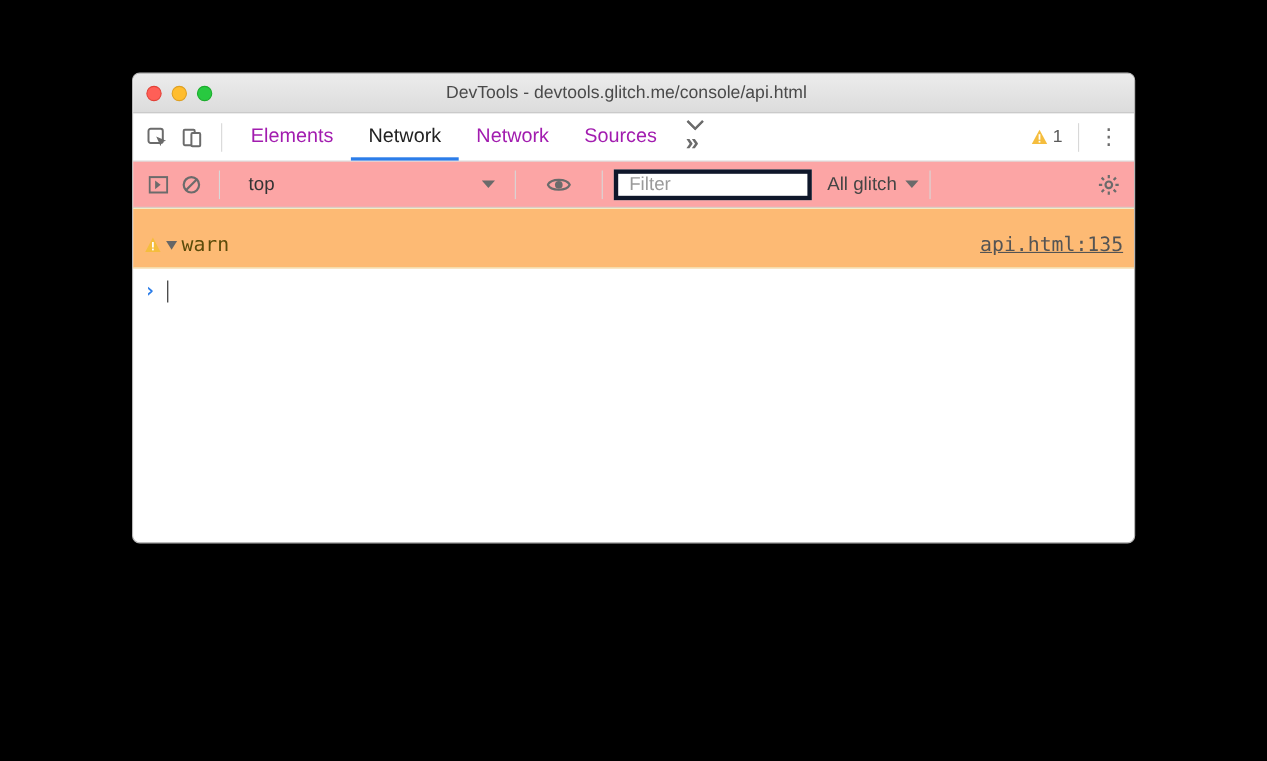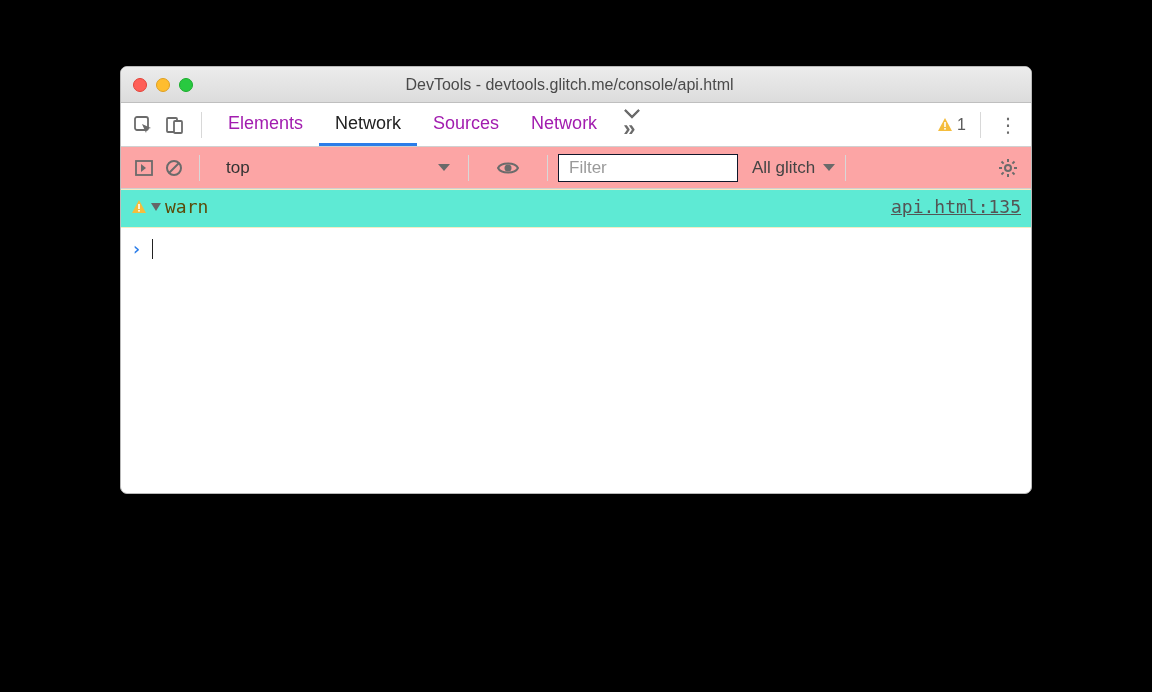--- a/index.html
+++ b/index.html
@@ -109,45 +109,45 @@
     justify-content: space-between;
     cursor: pointer;
     color: #333;
   }
   .dropdown-caret {
     width:0;height:0;border-left:6px solid transparent;border-right:6px solid transparent;border-top:7px solid #6a6a6a;
   }
   .eye { margin: 0 14px; }
   .filter-input {
     height: 28px;
-    border: 1px solid #0f172a;
+    border: 4px solid #0f172a;
     background: #fff;
     padding: 0 10px;
     font-size: 17px;
     color: #555;
     width: 180px;
   }
   .filter-input::placeholder { color: #9a9a9a; }
   .levels {
     margin-left: 14px;
     display: flex; align-items: center; gap: 8px;
     color: #444; cursor: pointer;
   }
   .gear { margin-left: auto; }
 
   .console {
     min-height: 304px;
     font-family: Menlo, Consolas, monospace;
     font-size: 18px;
   }
   .msg-warn {
-    background: #5eead4;
+    background: #fdba74;
     border-top: 1px solid #f3ecc4;
     border-bottom: 1px solid #f3ecc4;
-    padding: 6px 10px 10px 10px;
+    padding: 22px 10px 10px 10px;
   }
   .msg-top {
     display: flex; align-items: center;
   }
   .disc-triangle {
     width:0;height:0;border-left:5px solid transparent;border-right:5px solid transparent;border-top:8px solid #666; margin-right:4px; margin-left:4px;
   }
   .warn-text { color: #5b4b0a; }
   .msg-src {
     margin-left: auto;
@@ -204,22 +204,22 @@
     </div>
     <div class="iconbtn">
       <svg width="20" height="20" viewBox="0 0 20 20">
           <rect x="2" y="3" width="10" height="14" fill="none" stroke="#6b6b6b" stroke-width="1.8" rx="1"></rect>
           <rect x="9" y="6" width="8" height="12" fill="#fff" stroke="#6b6b6b" stroke-width="1.8" rx="1"></rect>
         </svg>
     </div>
     <div class="vsep"></div>
     <div class="tab">Elements</div>
     <div class="tab active">Network</div>
+    <div class="tab">Network</div>
     <div class="tab">Sources</div>
-    <div class="tab">Network</div>
     <div class="morebtn">
       <svg width="18" height="12" viewBox="0 0 18 12">
           <path d="M2 2 L9 9 L16 2" fill="none" stroke="#6b6b6b" stroke-width="2"></path>
           <path d="M2 2 L9 9 L16 2" fill="none" stroke="#6b6b6b" stroke-width="2" transform="translate(0,0)"></path>
           <path d="M1 1 L7 7 L13 1" fill="none" stroke="#6b6b6b" stroke-width="2" transform="translate(3,0)" opacity="0"></path>
         </svg>
       <span style="font-size:22px;line-height:0;color:#6b6b6b;">»</span>
     </div>
     <div class="spacer"></div>
     <div class="warnbadge">

